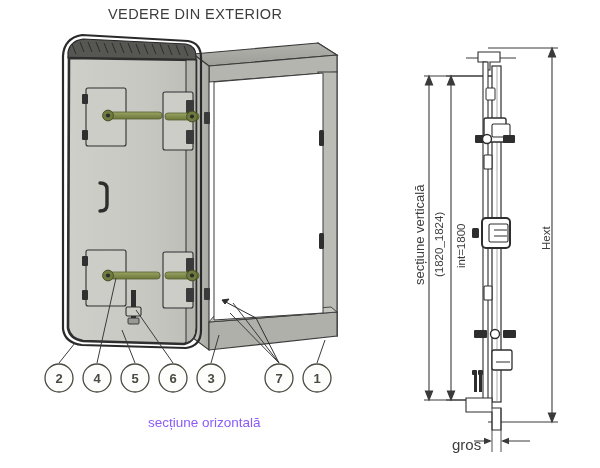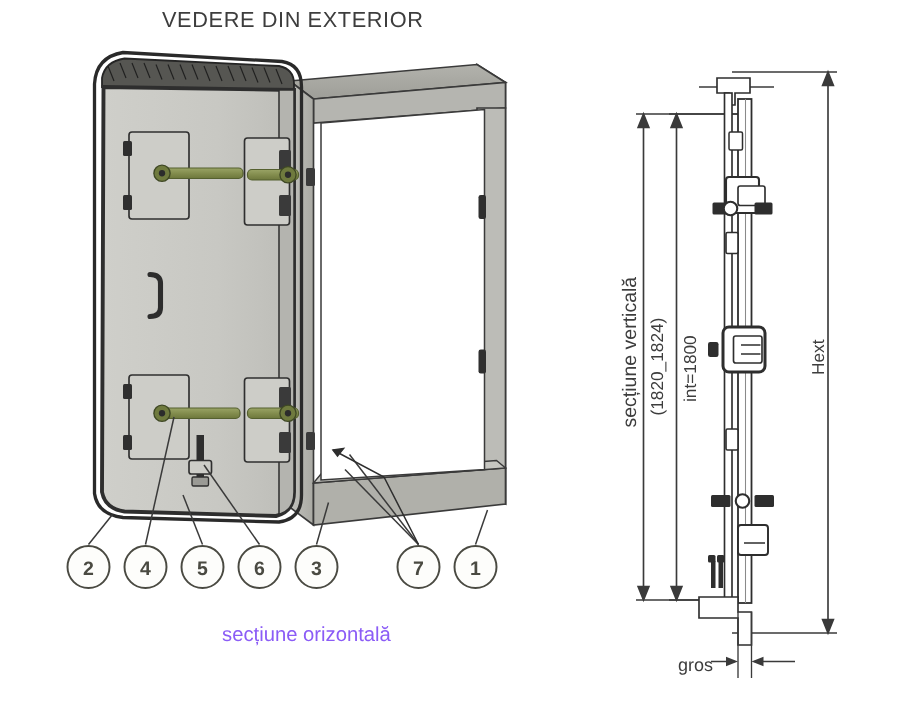--- a/index.html
+++ b/index.html
@@ -44,21 +44,21 @@
     color: #3d3d3d;
     white-space: nowrap;
     transform-origin: 0 0;
     transform: rotate(-90deg);
   }
   .vtext.small { font-size: 11.5px; }
   .lbl-gros {
     position: absolute;
     left: 452px;
     top: 436px;
-    font-size: 12px;
+    font-size: 15px;
     color: #3d3d3d;
     white-space: nowrap;
   }
   svg { display: block; }
   .callout-num {
     font-family: "Liberation Sans", sans-serif;
     font-size: 13px;
     font-weight: bold;
     fill: #4a4a42;
   }

